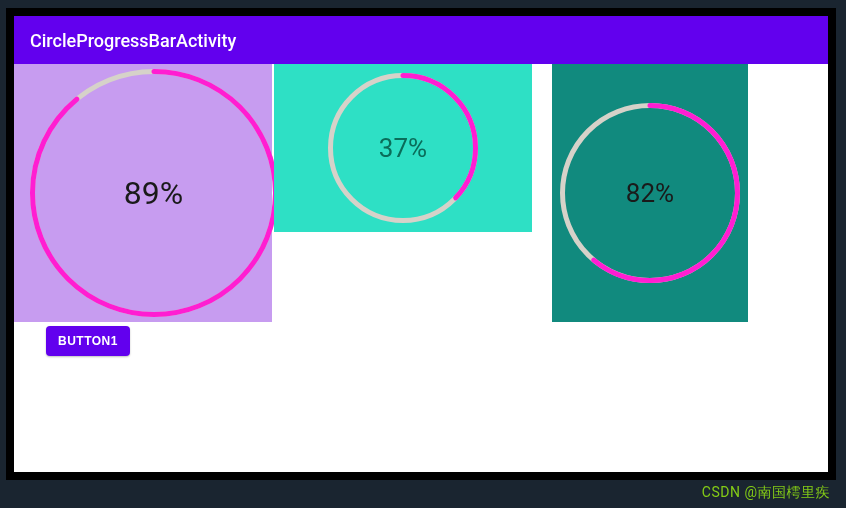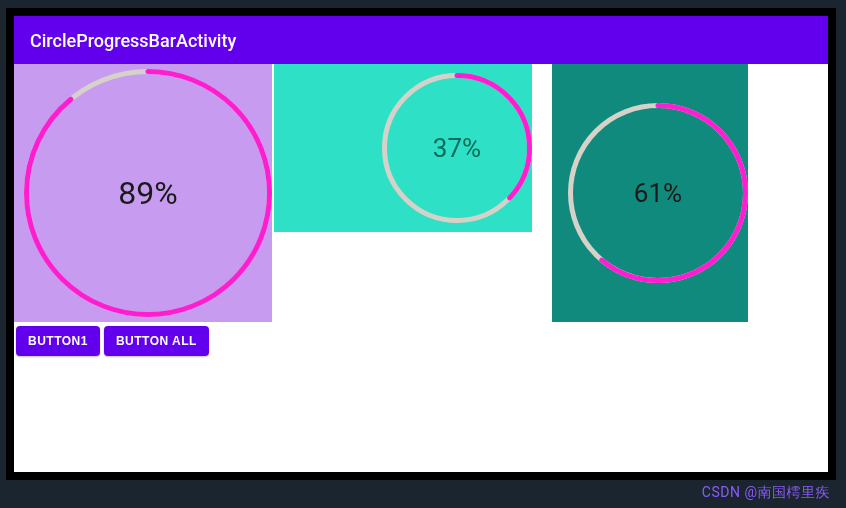--- a/index.html
+++ b/index.html
@@ -38,21 +38,21 @@
       background: #fff;
     }
     .row-progress {
       display: flex;
       align-items: flex-start;
     }
     .card {
       position: relative;
       display: flex;
       align-items: center;
-      justify-content: flex-end;
+      justify-content: center;
     }
     .card1 { width: 258px; height: 258px; background: #c79cf0; padding-left: 21px; }
     .card2 { width: 258px; height: 168px; background: #2ee0c5; margin-left: 2px; }
     .card3 { width: 196px; height: 258px; background: #118a7e; margin-left: 20px; }
     .ring {
       position: relative;
     }
     .ring svg { display: block; }
     .ring-label {
       position: absolute;
@@ -74,26 +74,27 @@
       color: #fff;
       border: none;
       border-radius: 4px;
       height: 30px;
       padding: 0 12px;
       font-size: 12px;
       font-weight: 600;
       letter-spacing: 0.5px;
       cursor: pointer;
       box-shadow: 0 1px 2px rgba(0,0,0,.25);
+      margin-left: 30px;
     }
     .watermark {
       position: absolute;
       right: 16px;
       bottom: 6px;
-      color: #8b5cf6;
+      color: #84cc16;
       font-size: 14px;
       letter-spacing: .5px;
     }
   </style>
 </head>
 <body>
 
 <div class="device-frame">
   <div class="screen">
     <div class="app-bar">
@@ -121,27 +122,26 @@
             <span class="ring-label">37%</span>
           </div>
         </div>
 
         <div class="card card3">
           <div class="ring" style="width: 180px; height: 180px;">
               <svg width="180" height="180">
                 <circle cx="90" cy="90" r="87.5" fill="none" stroke="#d6d2c9" stroke-width="5"></circle>
                 <circle cx="90" cy="90" r="87.5" fill="none" stroke="#ff1dd2" stroke-width="5" stroke-dasharray="335.3650157707104 214.41369860750336" stroke-dashoffset="0" transform="rotate(-90 90 90)" stroke-linecap="round"></circle>
               </svg>
-            <span class="ring-label">61%</span>
+            <span class="ring-label">82%</span>
           </div>
         </div>
 
       </div>
 
       <div class="button-row">
         <button class="m-button">BUTTON1</button>
-        <button class="m-button">BUTTON ALL</button>
       </div>
     </div>
   </div>
 </div>
 
 <div class="watermark">CSDN @南国樗里疾</div>
 
 </body></html>

